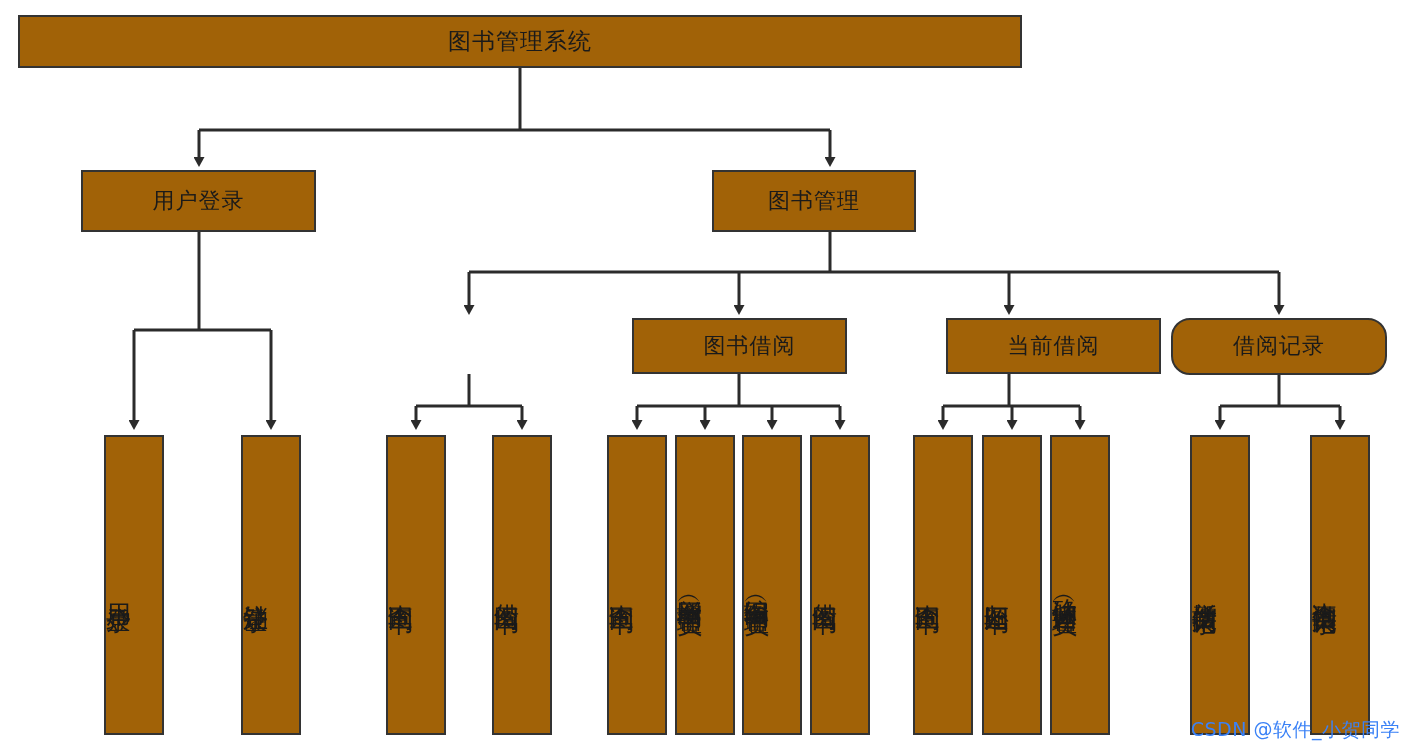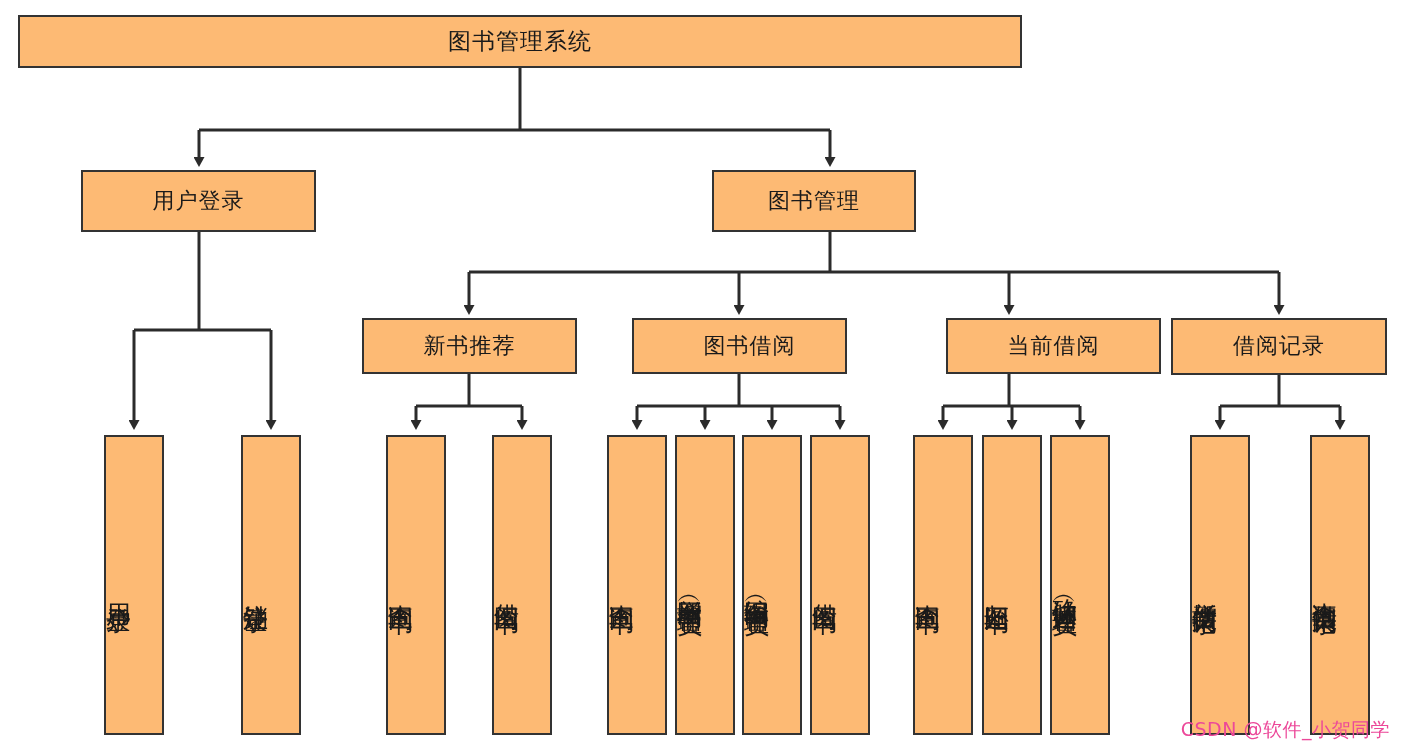--- a/index.html
+++ b/index.html
@@ -22,21 +22,21 @@
     position: absolute;
     left: 0;
     top: 0;
     width: 1405px;
     height: 747px;
     pointer-events: none;
   }
   .node {
     position: absolute;
     box-sizing: border-box;
-    background: #fdba74;
+    background: #a16207;
     border: 2.5px solid #333333;
     display: flex;
     align-items: center;
     justify-content: center;
     color: #1a1a1a;
   }
   .node-label {
     display: block;
     text-align: center;
     line-height: 1.12;
@@ -57,24 +57,24 @@
     text-orientation: upright;
     font-size: 25px;
     letter-spacing: 2px;
     line-height: 1;
   }
   .n-root .node-label { font-size: 23px; }
   .n-l2 .node-label { font-size: 22px; }
   .n-l3 .node-label { font-size: 22px; }
   .watermark {
     position: absolute;
-    right: 15px;
+    right: 5px;
     bottom: 4px;
     font-size: 19px;
-    color: #ec4899;
+    color: #3b82f6;
     letter-spacing: 0.5px;
     white-space: nowrap;
     font-family: "DejaVu Sans", "Liberation Sans", sans-serif;
   }
 </style>
 </head>
 <body>
 
 <div id="canvas">
 
@@ -134,33 +134,30 @@
   </div>
 
   <div class="node horiz n-l2" style="left:81px; top:170px; width:235px; height:62px;">
     <span class="node-label">用户登录</span>
   </div>
 
   <div class="node horiz n-l2" style="left:712px; top:170px; width:204px; height:62px;">
     <span class="node-label">图书管理</span>
   </div>
 
-  <div class="node horiz n-l3" style="left:362px; top:318px; width:215px; height:56px;">
-    <span class="node-label">新书推荐</span>
-  </div>
 
   <div class="node horiz n-l3" style="left:632px; top:318px; width:215px; height:56px;padding-left:20px;">
     <span class="node-label">图书借阅</span>
   </div>
 
   <div class="node horiz n-l3" style="left:946px; top:318px; width:215px; height:56px;">
     <span class="node-label">当前借阅</span>
   </div>
 
-  <div class="node horiz n-l3" style="left:1171px; top:318px; width:216px; height:57px;">
+  <div class="node horiz n-l3" style="left:1171px; top:318px; width:216px; height:57px;border-radius:19px;">
     <span class="node-label">借阅记录</span>
   </div>
 
   <div class="node vert" style="left:104px; top:435px; width:60px; height:300px;">
     <span class="node-label">用户登录</span>
   </div>
 
   <div class="node vert" style="left:241px; top:435px; width:60px; height:300px;">
     <span class="node-label">注销登录</span>
   </div>

